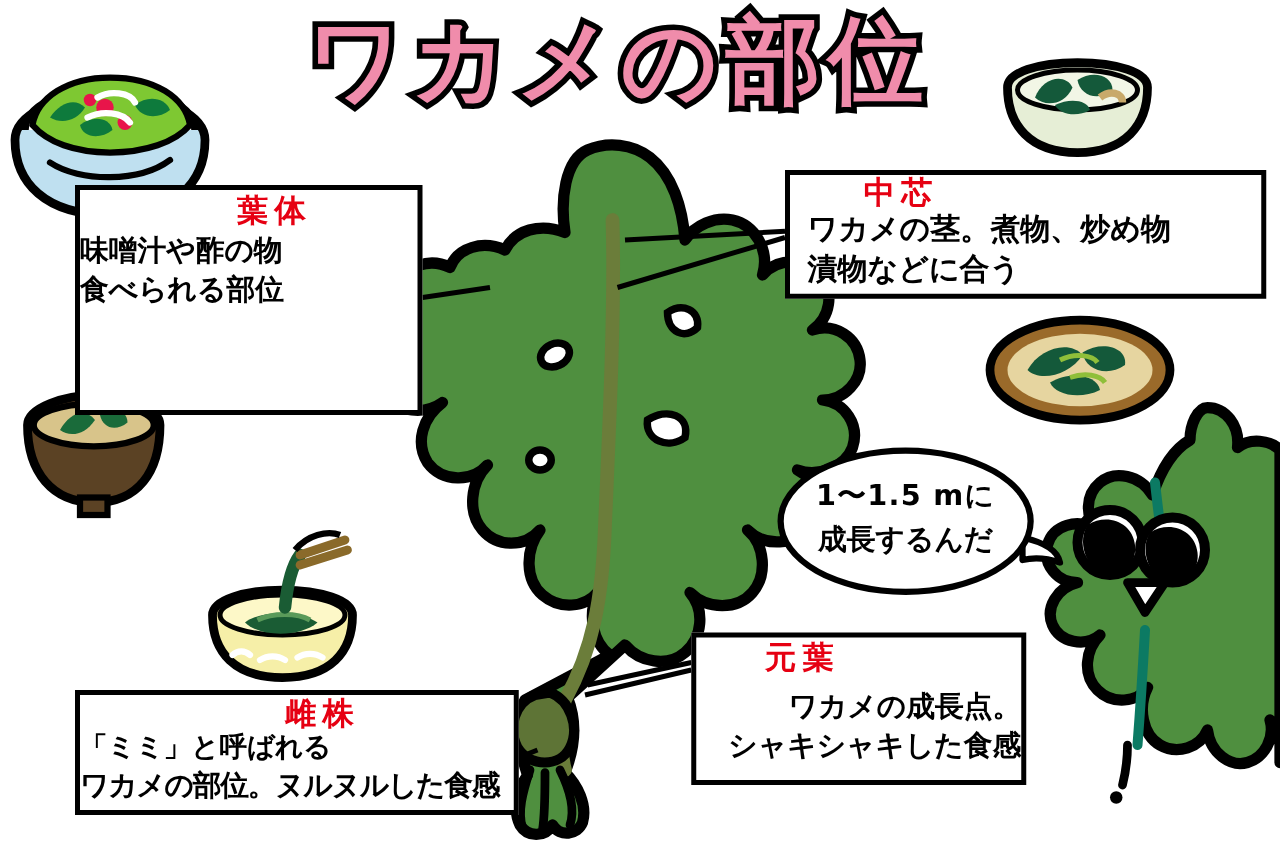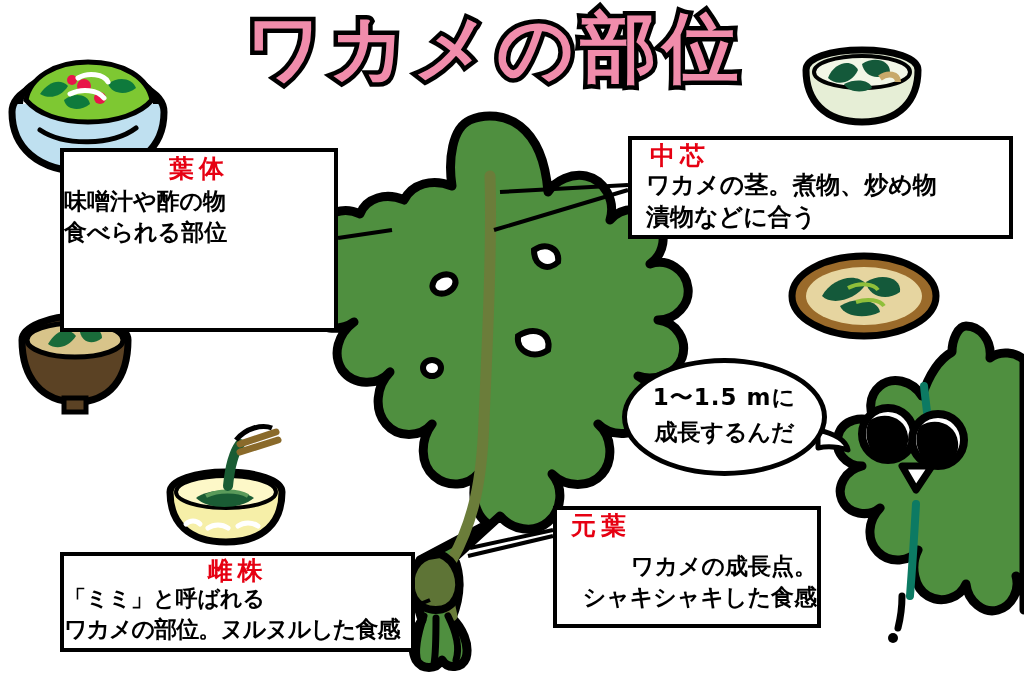--- a/index.html
+++ b/index.html
@@ -44,37 +44,38 @@
     box-sizing: border-box;
   }
   .box-title {
     color: #e60012;
     font-weight: bold;
     text-align: center;
     font-size: 25px;
     letter-spacing: 5px;
     line-height: 1.05;
     white-space: nowrap;
+    padding-left: 41px;
   }
   .box-body {
     color: #000000;
     font-weight: bold;
     font-size: 23px;
     line-height: 1.33;
     letter-spacing: 0px;
     text-align: left;
     white-space: nowrap;
   }
 
   
   #box-yotai       { left: 60px;  top: 148px; width: 278px; height: 184px; }
   #box-yotai .box-title { margin-top: 4px; }
   #box-yotai .box-body  { margin-top: 4px; }
 
-  #box-chushin     { left: 628px; top: 136px; width: 385px; height: 103px; }
+  #box-chushin     { left: 628px; top: 136px; width: 385px; height: 103px; font-family: Liberation Mono, monospace; }
   #box-chushin .box-title { text-align: left; margin: 3px 0 0 18px; }
   #box-chushin .box-body  { text-align: left; margin: 1px 0 0 14px; font-size: 24px; }
 
   #box-motoha      { left: 553px; top: 506px; width: 268px; height: 122px; }
   #box-motoha .box-title { text-align: left; margin: 3px 0 0 14px; }
   #box-motoha .box-body  { text-align: right; margin: 12px 0 0 8px; }
 
   #box-mekabu      { left: 60px;  top: 552px; width: 355px; height: 100px; }
   #box-mekabu .box-title { margin-top: 2px; }
   #box-mekabu .box-body  { margin-top: 0px; font-size: 22px; }

